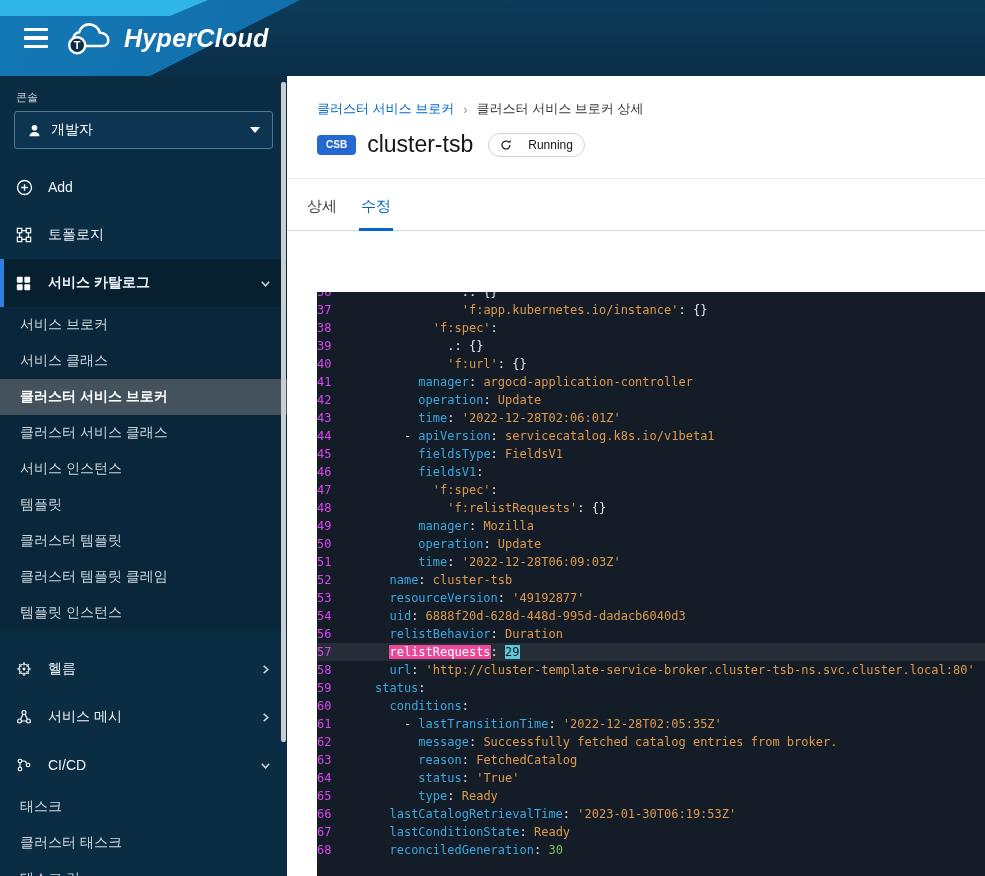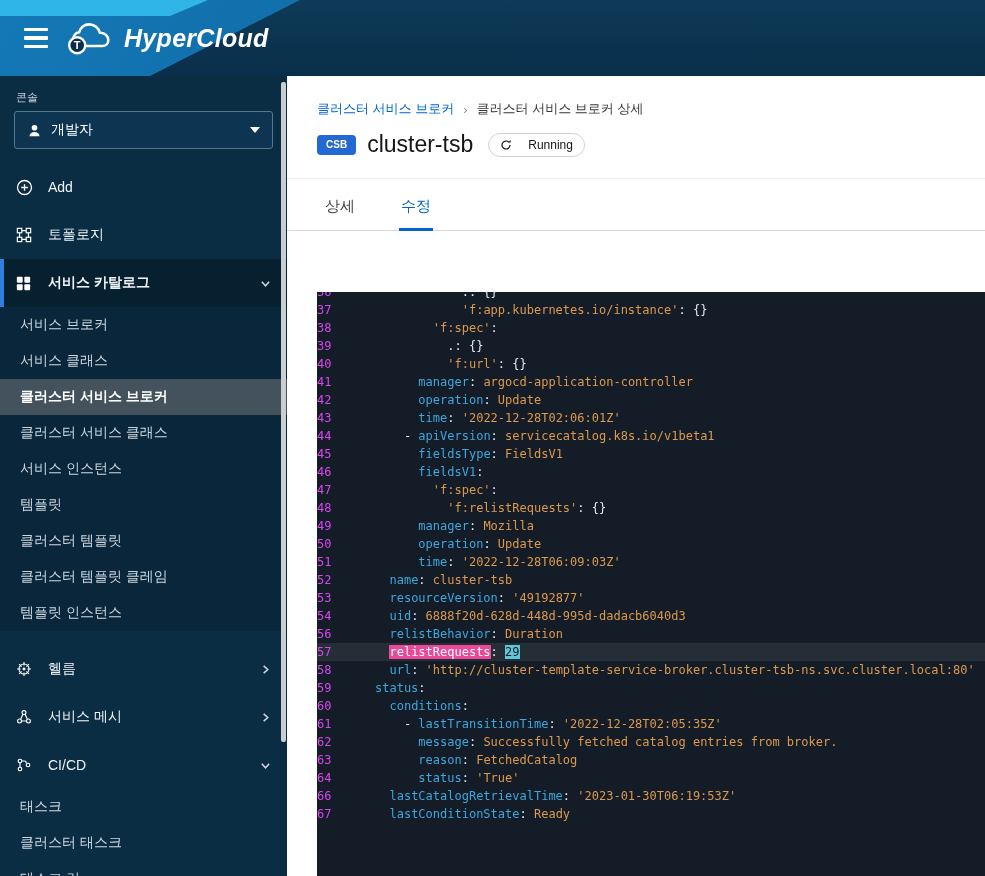--- a/index.html
+++ b/index.html
@@ -52,21 +52,21 @@
   .breadcrumb .sep{color:#8a8d90;margin:0 9px;font-size:13px}
   .breadcrumb .cur{color:#363636}
   .title-block{border-bottom:1px solid #ededed;padding-bottom:20px}
   .title-row{display:flex;align-items:center;padding:13px 0 0 30px}
   .csb-badge{background:#2468d2;color:#fff;font-weight:bold;font-size:10px;
     padding:5px 9px;border-radius:4px;margin-right:11px;line-height:1}
   h1.page-title{font-size:23px;font-weight:400;color:#151515;
     font-family:"Liberation Sans",sans-serif}
   .status-pill{display:inline-flex;align-items:center;gap:16px;border:1px solid #d2d2d2;
     border-radius:30px;padding:4px 11px;font-size:12px;color:#151515;margin-left:15px;background:#fff}
-  .tabs{display:flex;gap:42px;padding-left:36px;border-bottom:1px solid #d8d8d8}
+  .tabs{display:flex;gap:20px;padding-left:18px;border-bottom:1px solid #d8d8d8}
   .tab{padding:18px 2px 12px;font-size:15px;color:#454545;cursor:pointer}
   .tab.active{color:#0066cc;border-bottom:3px solid #0066cc;margin-bottom:-1px}
 
   
   .editor{position:absolute;left:30px;right:0;top:216px;bottom:0;background:#131c27;
     overflow:hidden;font-family:"DejaVu Sans Mono",monospace;font-size:12px;line-height:18px}
   .editor-lines{margin-top:-9px}
   .cm-line{display:flex;height:18px;white-space:pre}
   .cm-line.active{background:rgba(255,255,255,.08)}
   .ln{width:58px;flex:0 0 58px;text-align:left;padding-right:19px;color:#d946ef}
@@ -274,19 +274,21 @@
           <div class="cm-line"><span class="ln">54</span><span class="code"><span class="tok-t">  </span><span class="tok-k">uid</span><span class="tok-t">: </span><span class="tok-v">6888f20d-628d-448d-995d-dadacb6040d3</span></span></div>
           <div class="cm-line"><span class="ln">56</span><span class="code"><span class="tok-t">  </span><span class="tok-k">relistBehavior</span><span class="tok-t">: </span><span class="tok-v">Duration</span></span></div>
           <div class="cm-line active"><span class="ln">57</span><span class="code"><span class="tok-t">  </span><span class="tok-sk">relistRequests</span><span class="tok-t">: </span><span class="tok-sn">29</span></span></div>
           <div class="cm-line"><span class="ln">58</span><span class="code"><span class="tok-t">  </span><span class="tok-k">url</span><span class="tok-t">: </span><span class="tok-v">'http://cluster-template-service-broker.cluster-tsb-ns.svc.cluster.local:80'</span></span></div>
           <div class="cm-line"><span class="ln">59</span><span class="code"><span class="tok-k">status</span><span class="tok-t">:</span></span></div>
           <div class="cm-line"><span class="ln">60</span><span class="code"><span class="tok-t">  </span><span class="tok-k">conditions</span><span class="tok-t">:</span></span></div>
           <div class="cm-line"><span class="ln">61</span><span class="code"><span class="tok-t">    - </span><span class="tok-k">lastTransitionTime</span><span class="tok-t">: </span><span class="tok-v">'2022-12-28T02:05:35Z'</span></span></div>
           <div class="cm-line"><span class="ln">62</span><span class="code"><span class="tok-t">      </span><span class="tok-k">message</span><span class="tok-t">: </span><span class="tok-v">Successfully fetched catalog entries from broker.</span></span></div>
           <div class="cm-line"><span class="ln">63</span><span class="code"><span class="tok-t">      </span><span class="tok-k">reason</span><span class="tok-t">: </span><span class="tok-v">FetchedCatalog</span></span></div>
           <div class="cm-line"><span class="ln">64</span><span class="code"><span class="tok-t">      </span><span class="tok-k">status</span><span class="tok-t">: </span><span class="tok-v">'True'</span></span></div>
+          <div class="cm-line"><span class="ln">65</span><span class="code"><span class="tok-t">      </span><span class="tok-k">type</span><span class="tok-t">: </span><span class="tok-v">Ready</span></span></div>
           <div class="cm-line"><span class="ln">66</span><span class="code"><span class="tok-t">  </span><span class="tok-k">lastCatalogRetrievalTime</span><span class="tok-t">: </span><span class="tok-v">'2023-01-30T06:19:53Z'</span></span></div>
           <div class="cm-line"><span class="ln">67</span><span class="code"><span class="tok-t">  </span><span class="tok-k">lastConditionState</span><span class="tok-t">: </span><span class="tok-v">Ready</span></span></div>
+          <div class="cm-line"><span class="ln">68</span><span class="code"><span class="tok-t">  </span><span class="tok-k">reconciledGeneration</span><span class="tok-t">: </span><span class="tok-n">30</span></span></div>
         </div>
     </div>
   </div>
 
 </div>
 
 </body></html>

